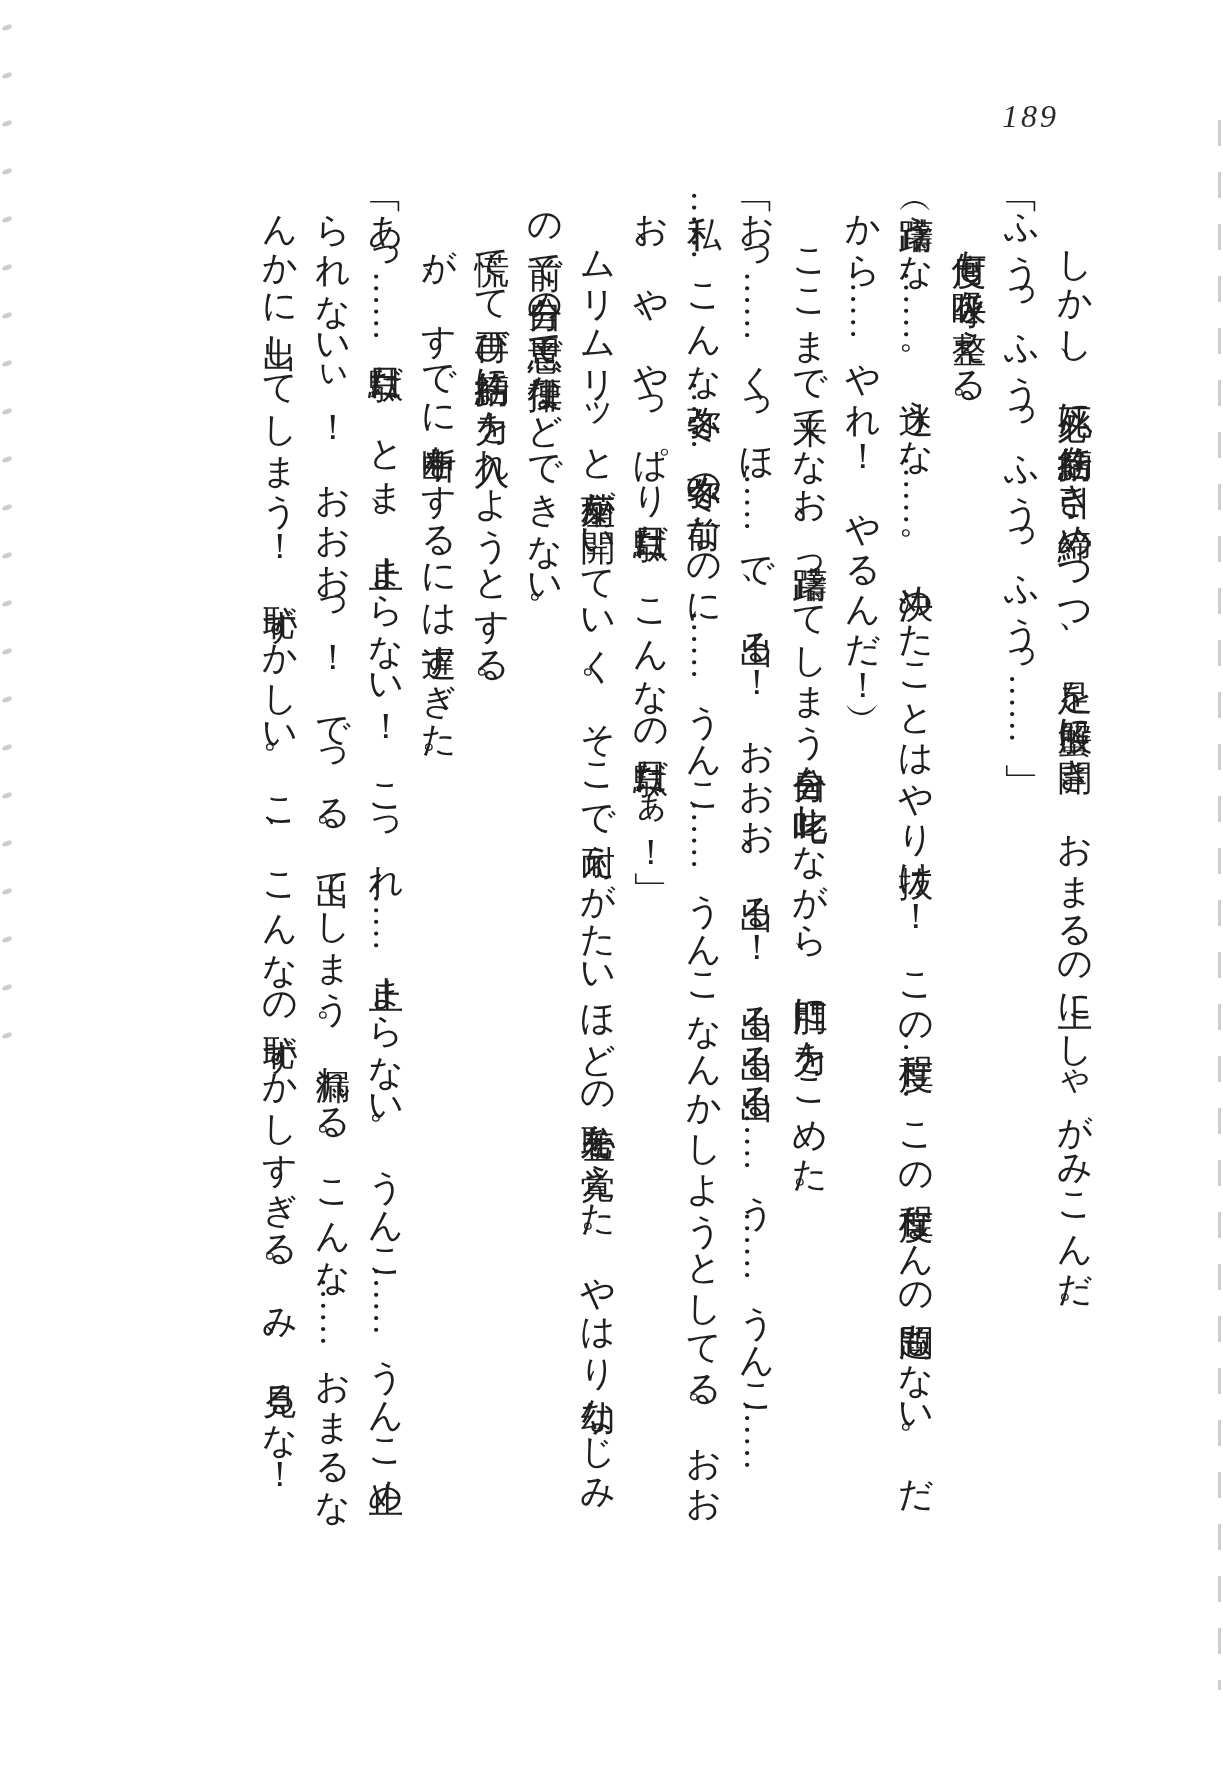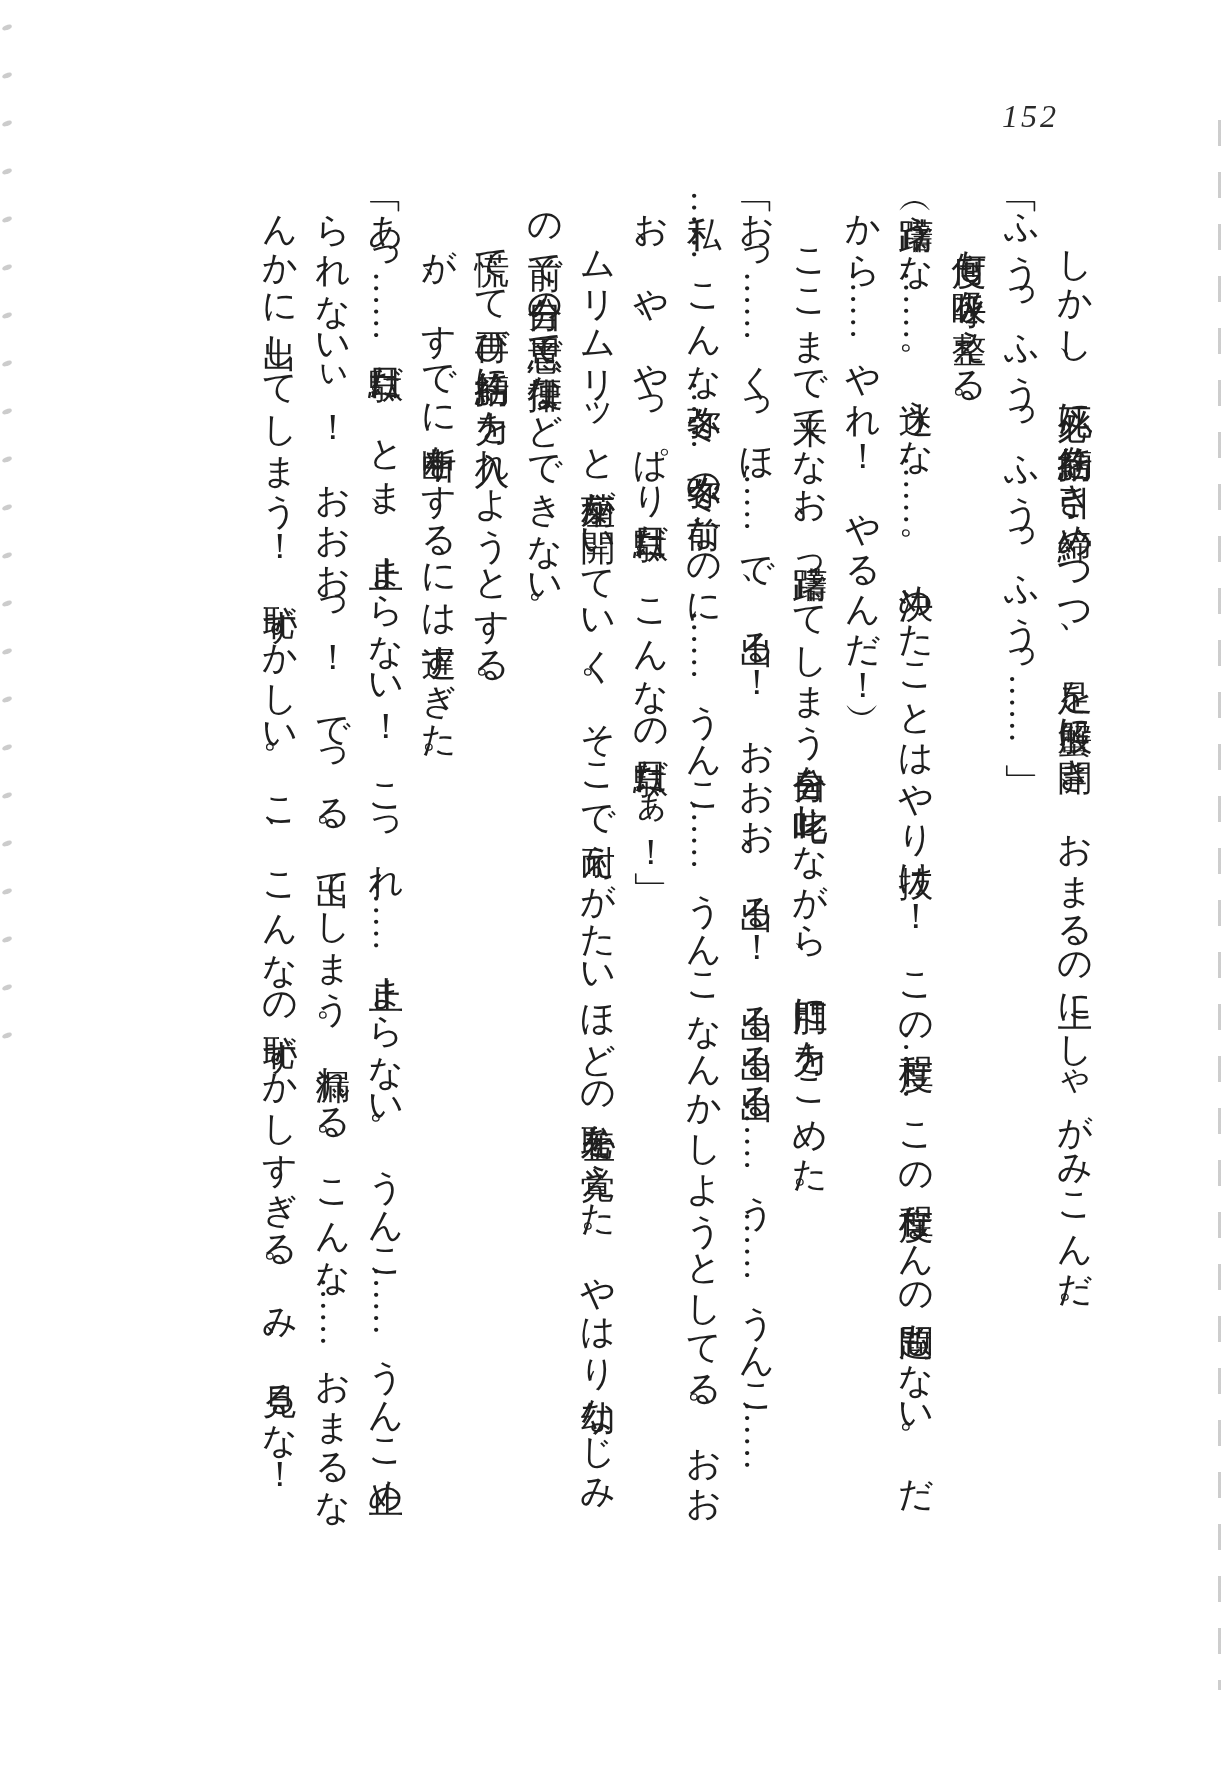--- a/index.html
+++ b/index.html
@@ -75,21 +75,21 @@
       rgba(145, 145, 145, 0.45) 0px 26px,
       rgba(145, 145, 145, 0.0) 26px 52px
     );
   }
 </style>
 </head>
 <body>
 
 <div class="page">
 
-  <div class="page-number">152</div>
+  <div class="page-number">189</div>
 
   <div class="text-block">
       <p class="indent">しかし、必死に括約筋を引き締めつつ、足を蟹股に開き、おまるの上にしゃがみこんだ。</p>
       <p>「ふうっふうっふうっふうっ……」</p>
       <p class="indent">何度も呼吸を整える。</p>
       <p>（躊躇うな……。迷うな……。決めたことはやり抜け！　この程度……この程度なんの問題もない。だから……やれ！　やるんだ！）</p>
       <p class="indent">ここまで来てなお、躊躇ってしまう自分を叱咤しながら、肛門に力をこめた。</p>
       <p>「おっ……くっほ……で、出る！　おおお、出る！　出る出る出る……う……うんこ……私……こんな冬弥……冬弥の前なのに……うんこ……うんこなんかしようとしてる。おおお、や、やっぱり駄目だ。こんなの駄目だぁ！」</p>
       <p class="indent">ムリムリッと菊座が開いていく。そこで耐えがたいほどの羞恥を覚えた。やはり幼なじみの前で自分の意思で排便などできない。</p>
       <p class="indent">慌てて再び括約筋に力を入れようとする。</p>

